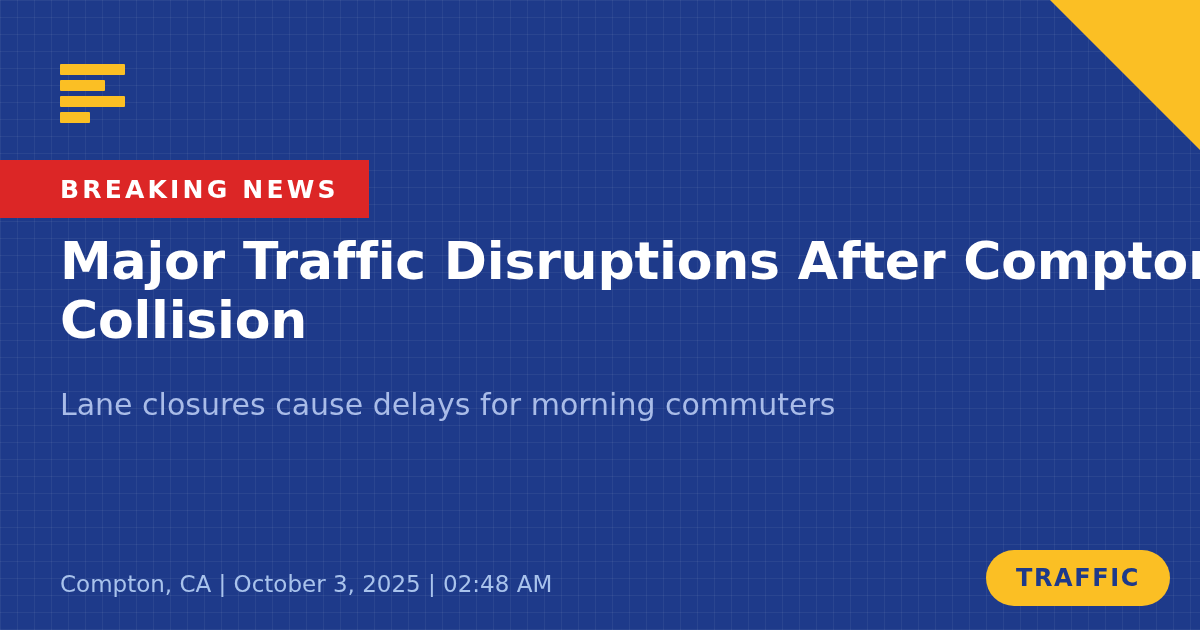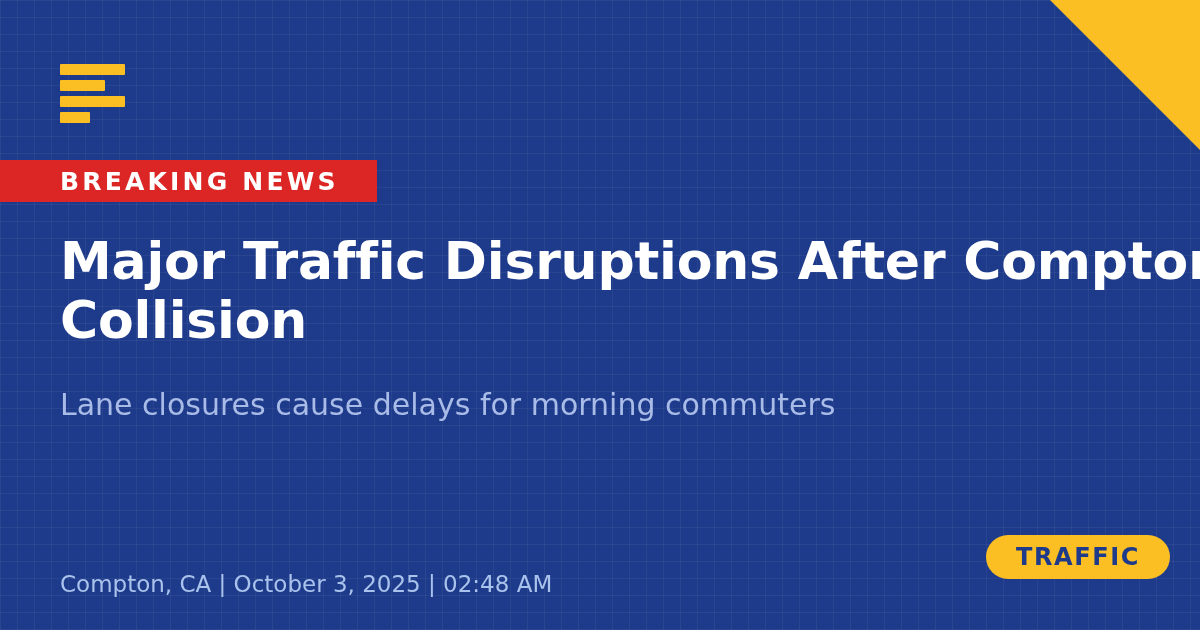--- a/index.html
+++ b/index.html
@@ -60,25 +60,25 @@
   #logo .bar.b1 { width: 65px; }
   #logo .bar.b2 { width: 45px; }
   #logo .bar.b3 { width: 65px; }
   #logo .bar.b4 { width: 30px; }
 
   
   #breaking-banner {
     position: absolute;
     left: 0;
     top: 160px;
-    height: 42px;
+    height: 58px;
     background: #DC2626;
     display: flex;
     align-items: center;
-    padding: 0 38px 0 60px;
+    padding: 0 30px 0 60px;
     box-sizing: border-box;
   }
   #breaking-banner .label {
     color: #FFFFFF;
     font-size: 25px;
     font-weight: bold;
     letter-spacing: 3.2px;
     line-height: 1;
     white-space: nowrap;
   }
@@ -118,22 +118,22 @@
     font-size: 23px;
     font-weight: normal;
     line-height: 1.3;
     white-space: nowrap;
   }
 
   
   #category-badge {
     position: absolute;
     right: 30px;
-    top: 535px;
-    height: 44px;
+    top: 550px;
+    height: 56px;
     min-width: 176px;
     box-sizing: border-box;
     background: #FBBF24;
     border-radius: 28px;
     display: flex;
     align-items: center;
     justify-content: center;
     padding: 0 30px;
   }
   #category-badge .label {

